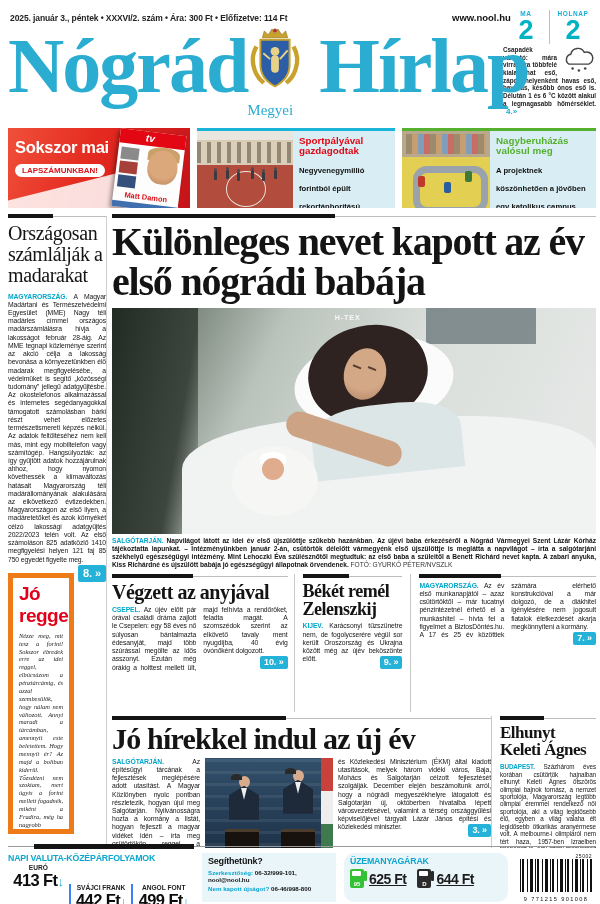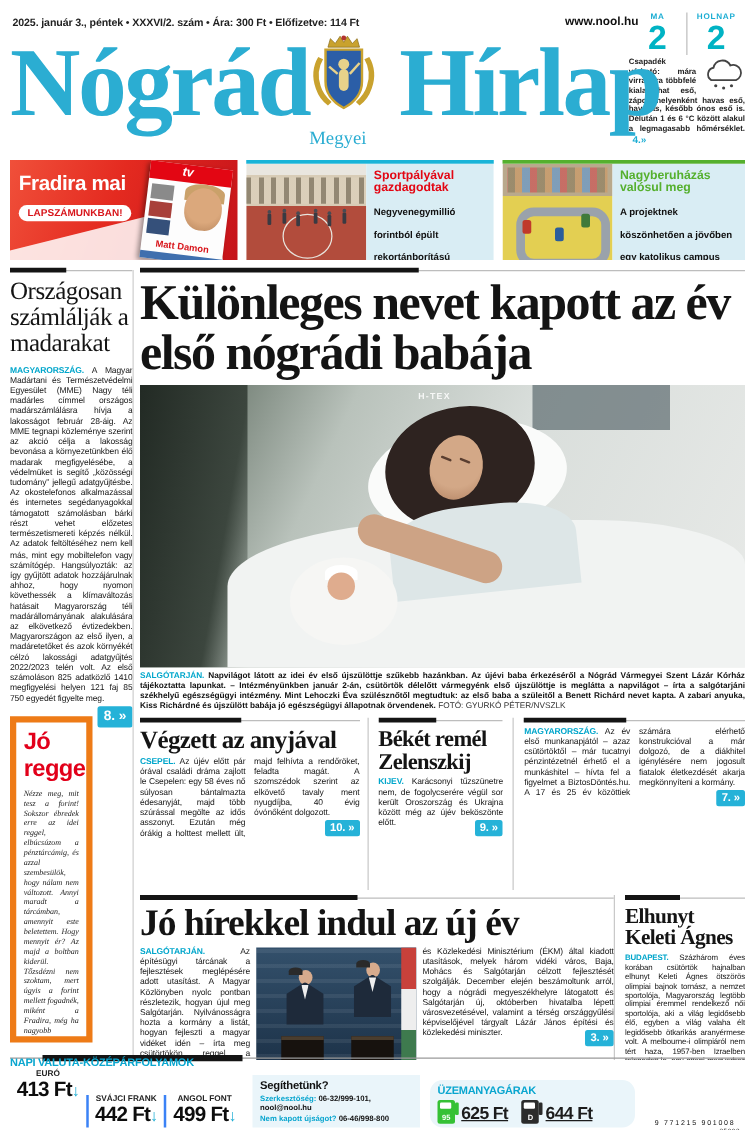--- a/index.html
+++ b/index.html
@@ -122,21 +122,21 @@
   .pp-head{width:11px;height:12px;border-radius:50%;background:#d7ab8d;margin:0 auto;}
   .pp-hair{position:absolute;top:-2px;left:2px;width:11px;height:6px;border-radius:50% 50% 0 0;background:#2a2a2a;}
   .pp-body{width:30px;height:34px;background:#1e2a3a;clip-path:polygon(50% 0,100% 28%,100% 100%,0 100%,0 28%);margin-top:-2px;position:relative;}
   .pp-shirt{position:absolute;top:2px;left:12px;width:6px;height:12px;background:#eee;clip-path:polygon(50% 100%,0 0,100% 0);}
   .pp-pod{position:absolute;bottom:0;width:34px;height:26px;background:#17120e;border-top:3px solid #4a3d2e;}
 
   
   .bb-rule{position:absolute;left:8px;bottom:55px;width:588px;height:5px;}
   .bb-rule::before{content:"";position:absolute;left:0;right:0;top:2px;height:1px;background:#9a9a9a;}
   .bb-rule::after{content:"";position:absolute;left:26px;top:0;height:5px;width:160px;background:#141414;}
-  .bottom-bar{position:absolute;left:0;right:0;bottom:0;height:53px;background:#fff;display:flex;gap:8px;padding:2px 4px 2px 8px;box-sizing:border-box;align-items:flex-end;}
+  .bottom-bar{position:absolute;left:0;right:0;bottom:0;height:53px;background:#fff;display:flex;gap:8px;padding:2px 4px 2px 8px;box-sizing:border-box;}
   .bb-title{color:#0aa6cf;font-weight:800;font-size:8.8px;letter-spacing:-.2px;}
   .bb-valuta{width:186px;}
   .bb-curs{display:flex;margin-top:1px;}
   .cur{flex:1;text-align:center;}
   .cur + .cur{border-left:2px solid #3b82f6;margin-top:20px;}
   .cur-label{font-size:6.6px;font-weight:700;color:#222;}
   .cur-val{font-size:16.5px;font-weight:800;letter-spacing:-.6px;color:#0d0d0d;line-height:1.15;}
   .cur-trend{color:#1badd3;font-size:13px;font-weight:800;}
   .bb-help{width:122px;background:#eaf5fa;padding:3px 6px;}
   .bb-help .bb-title{color:#111;font-size:9px;}
@@ -203,21 +203,21 @@
         <path d="M32 32 l8 -9" stroke="#e8d28a" stroke-width="2"></path>
         <path d="M22 32 l-7 -6" stroke="#e8d28a" stroke-width="2"></path>
       </svg>
       <div class="megyei">Megyei</div>
     </span>
     <span class="mast-word">Hírlap</span>
   </div>
 
   <div class="teasers">
     <div class="teaser t-promo">
-      <div class="promo-line1">Fradira mai</div>
+      <div class="promo-line1">Sokszor mai</div>
       <div class="promo-pill">LAPSZÁMUNKBAN!</div>
       <div class="mag">
         <div class="mag-band"></div>
         <div class="mag-logo">tv</div>
         <div class="mag-hair"></div>
         <div class="mag-face"></div>
         <div class="mag-th" style="top:18px;background:#8a8a8a"></div>
         <div class="mag-th" style="top:32px;background:#a8403a"></div>
         <div class="mag-th" style="top:46px;background:#35507a"></div>
         <div class="mag-star">Matt Damon</div>

